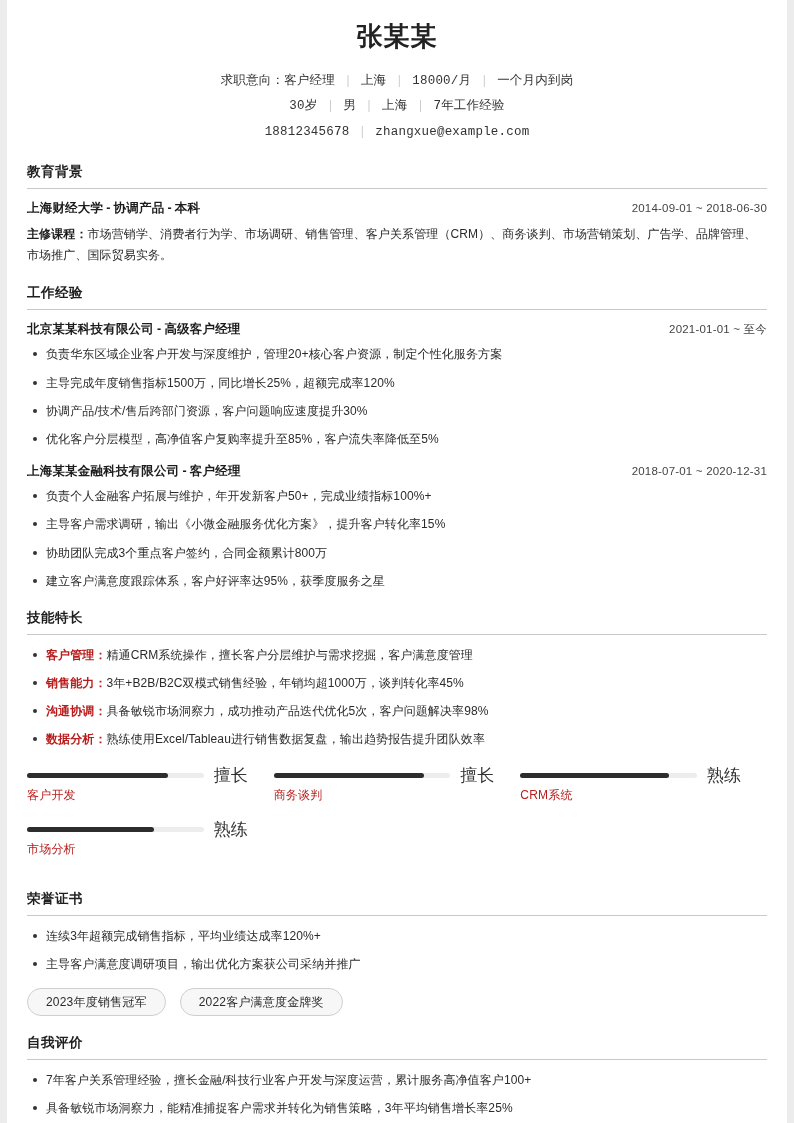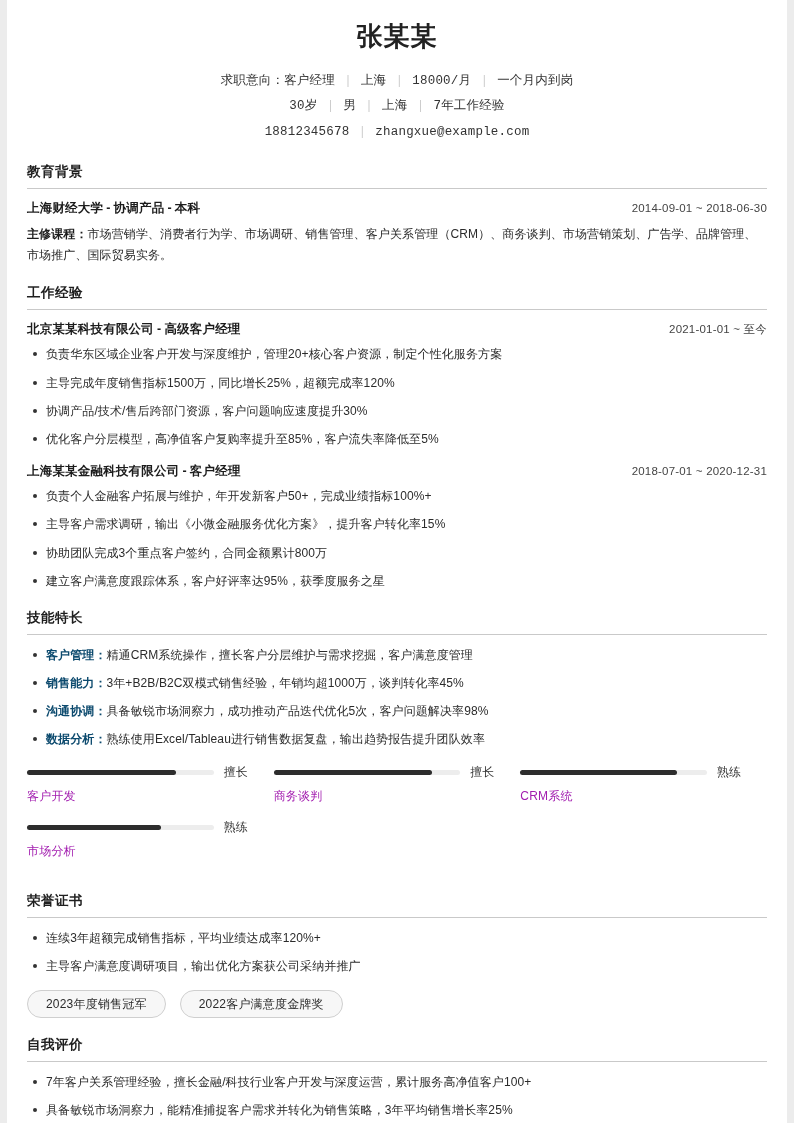--- a/index.html
+++ b/index.html
@@ -132,21 +132,21 @@
     content: "";
     position: absolute;
     left: 6px;
     top: 7px;
     width: 4px;
     height: 4px;
     border-radius: 50%;
     background: #333333;
   }
   ul.bullets li b {
-    color: #0c4a6e;
+    color: #b91c1c;
     font-weight: bold;
   }
 
   
   .skill-grid {
     display: flex;
     flex-wrap: wrap;
     margin-top: 14px;
   }
   .skill-cell {
@@ -169,28 +169,27 @@
   }
   .bar-fill {
     position: absolute;
     left: 0;
     top: 0;
     height: 5px;
     border-radius: 3px;
     background: #2d2d2d;
   }
   .skill-level {
-    font-size: 12px;
+    font-size: 17px;
     color: #333333;
     white-space: nowrap;
   }
   .skill-name {
     font-size: 12px;
-    color: #a21caf;
-    margin-top: 7px;
+    color: #b91c1c;
     letter-spacing: 0.2px;
   }
 
   
   .tag-row {
     display: flex;
     flex-wrap: wrap;
     gap: 14px;
     margin-top: 14px;
   }

